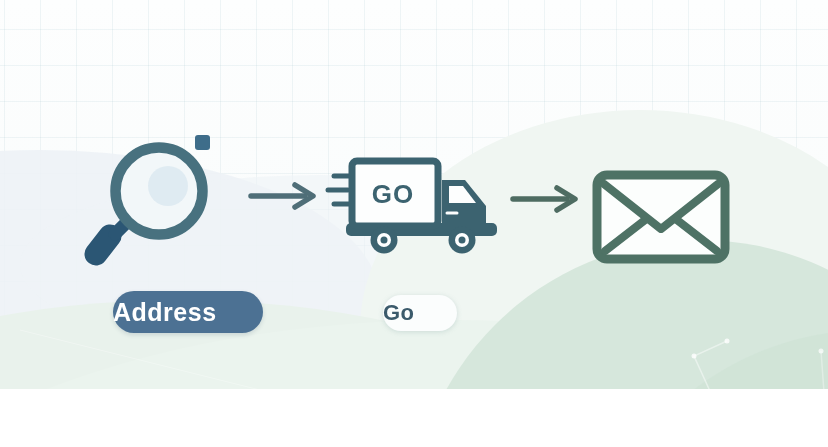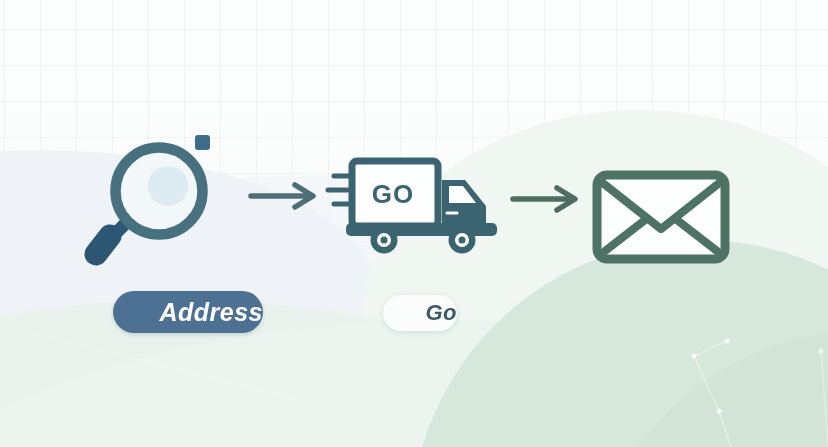--- a/index.html
+++ b/index.html
@@ -1,38 +1,37 @@
 <!DOCTYPE html>
 <html><head>
 <meta charset="utf-8">
 <style>
   html,body{margin:0;padding:0;background:#ffffff;}
   .stage{
     position:relative;
-    width:828px;height:447px;
+    width:828px;height:389px;
     overflow:hidden;
     background:linear-gradient(180deg,#fdfefe 0%,#f8fbfb 100%);
     font-family:"Liberation Sans", sans-serif;
   }
   .grid-layer{
     position:absolute;inset:0;
     background-image:
       linear-gradient(to right, rgba(150,190,200,0.14) 1px, transparent 1px),
       linear-gradient(to bottom, rgba(150,190,200,0.14) 1px, transparent 1px);
     background-size:36px 36px;
     background-position:4px 29px;
   }
   .bg-svg,.art-svg{position:absolute;left:0;top:0;}
   .pill{
     position:absolute;
-    display:flex;align-items:center;justify-content:flex-end;
+    display:flex;align-items:center;justify-content:flex-start;
     border-radius:22px;
     font-weight:bold;
     letter-spacing:0.5px;
-    font-style:italic;
   }
   .pill-address{
     left:113px;top:291px;width:150px;height:42px;
     background:#4c7193;color:#ffffff;font-size:25px;
     box-shadow:0 2px 4px rgba(60,90,110,0.18);
   }
   .pill-go{
     left:383px;top:295px;width:74px;height:36px;
     background:#fbfdfd;color:#3b5a6b;font-size:22px;
     box-shadow:0 1px 5px rgba(110,150,150,0.25);

